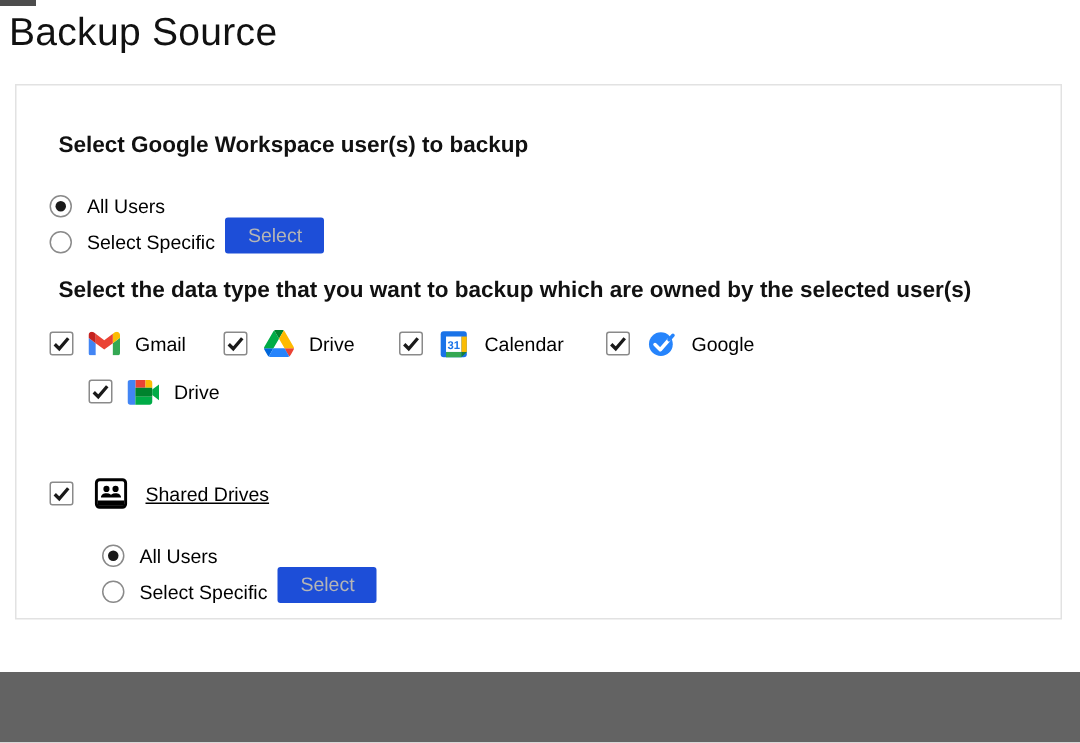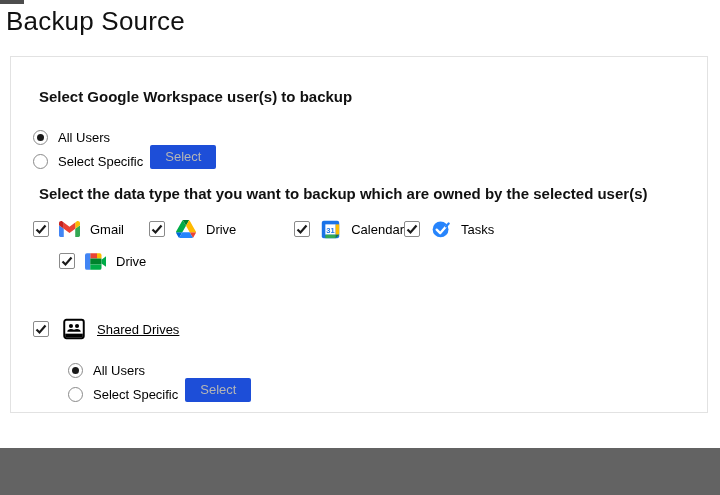--- a/index.html
+++ b/index.html
@@ -40,21 +40,21 @@
   .radio-label{margin-left:10px;}
   .select-btn{
     margin-left:7px;border:none;border-radius:2px;
     background:#1d4ed8;color:#b5b5b5;
     font-family:"Liberation Sans", sans-serif;font-size:13px;
     padding:5px 15px;line-height:14px;cursor:default;
   }
   .dt-row{display:flex;align-items:center;height:26px;margin-bottom:6px;padding-left:10px;font-size:13px;}
   .dt-row.indent{padding-left:36px;}
   .dt-item{display:flex;align-items:center;}
-  .w1{width:116px;}.w2{width:117px;}.w3{width:138px;justify-content:flex-end;}.w4{width:122px;}.w5{width:120px;}
+  .w1{width:116px;}.w2{width:117px;}.w3{width:138px;}.w4{width:122px;}.w5{width:120px;}
   .checkbox{
     width:16px;height:16px;border:1px solid #8a8a8a;border-radius:2px;background:#fff;
     display:inline-flex;align-items:center;justify-content:center;box-sizing:border-box;
     flex:0 0 auto;
   }
   .checkbox svg{display:block;}
   .dt-icon{width:21px;height:21px;margin-left:10px;display:inline-flex;align-items:center;justify-content:center;flex:0 0 auto;}
   .dt-icon svg{display:block;}
   .dt-label{margin-left:10px;}
   .shared-row{display:flex;align-items:center;margin-top:40px;margin-bottom:10px;padding-left:10px;font-size:13px;height:30px;text-decoration:underline;}
@@ -149,21 +149,21 @@
             <path d="M1.5 6.5 4.5 9.5 10.5 2.5" stroke="#1a1a1a" stroke-width="2.2" fill="none"></path>
           </svg>
       </span>
       <span class="dt-icon">
         <svg width="20" height="20" viewBox="0 0 24 24">
           <circle cx="11.5" cy="12.5" r="9.5" fill="#2684fc"></circle>
           <path d="M6.8 12.8 11 17l7-8" stroke="#ffffff" stroke-width="2.8" fill="none" stroke-linecap="round" stroke-linejoin="round"></path>
           <path d="M18 9l3.2-3.6" stroke="#2684fc" stroke-width="2.8" fill="none" stroke-linecap="round"></path>
         </svg>
       </span>
-      <span class="dt-label">Tasks</span>
+      <span class="dt-label">Google</span>
     </div>
 
   </div>
 
   <div class="dt-row indent">
 
 
     <div class="dt-item">
       <span class="checkbox">
         <svg width="12" height="12" viewBox="0 0 12 12">

